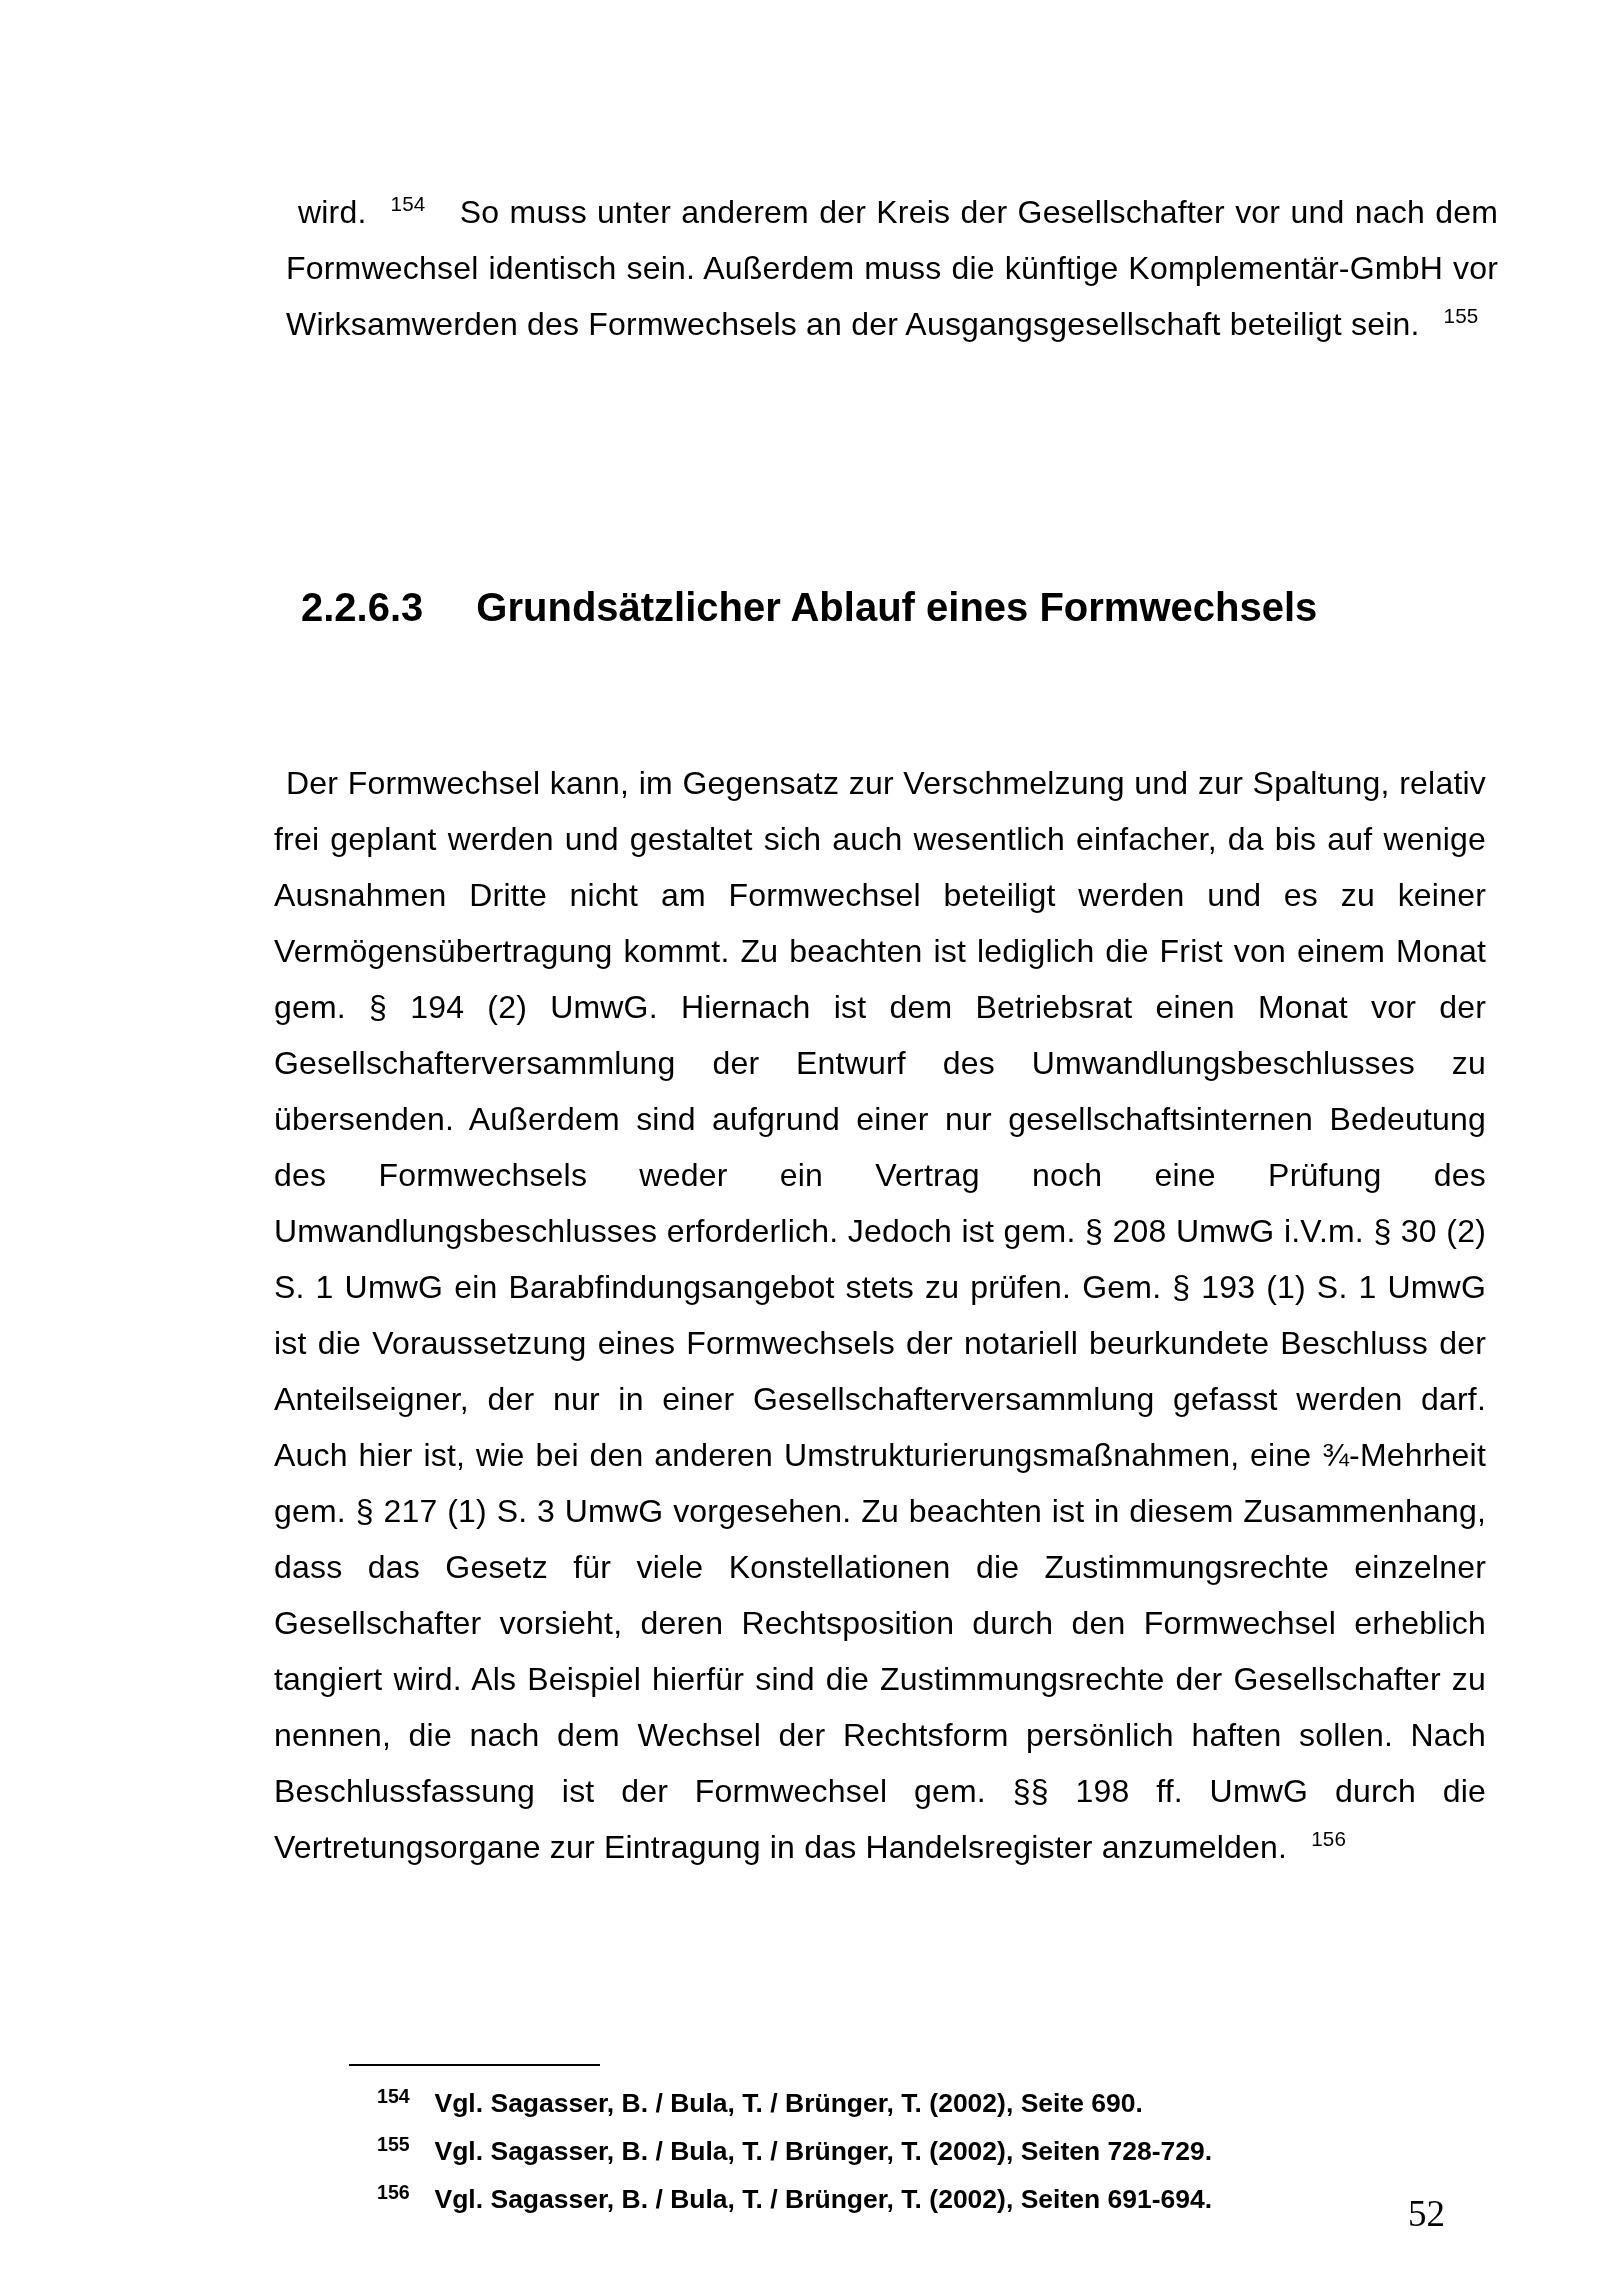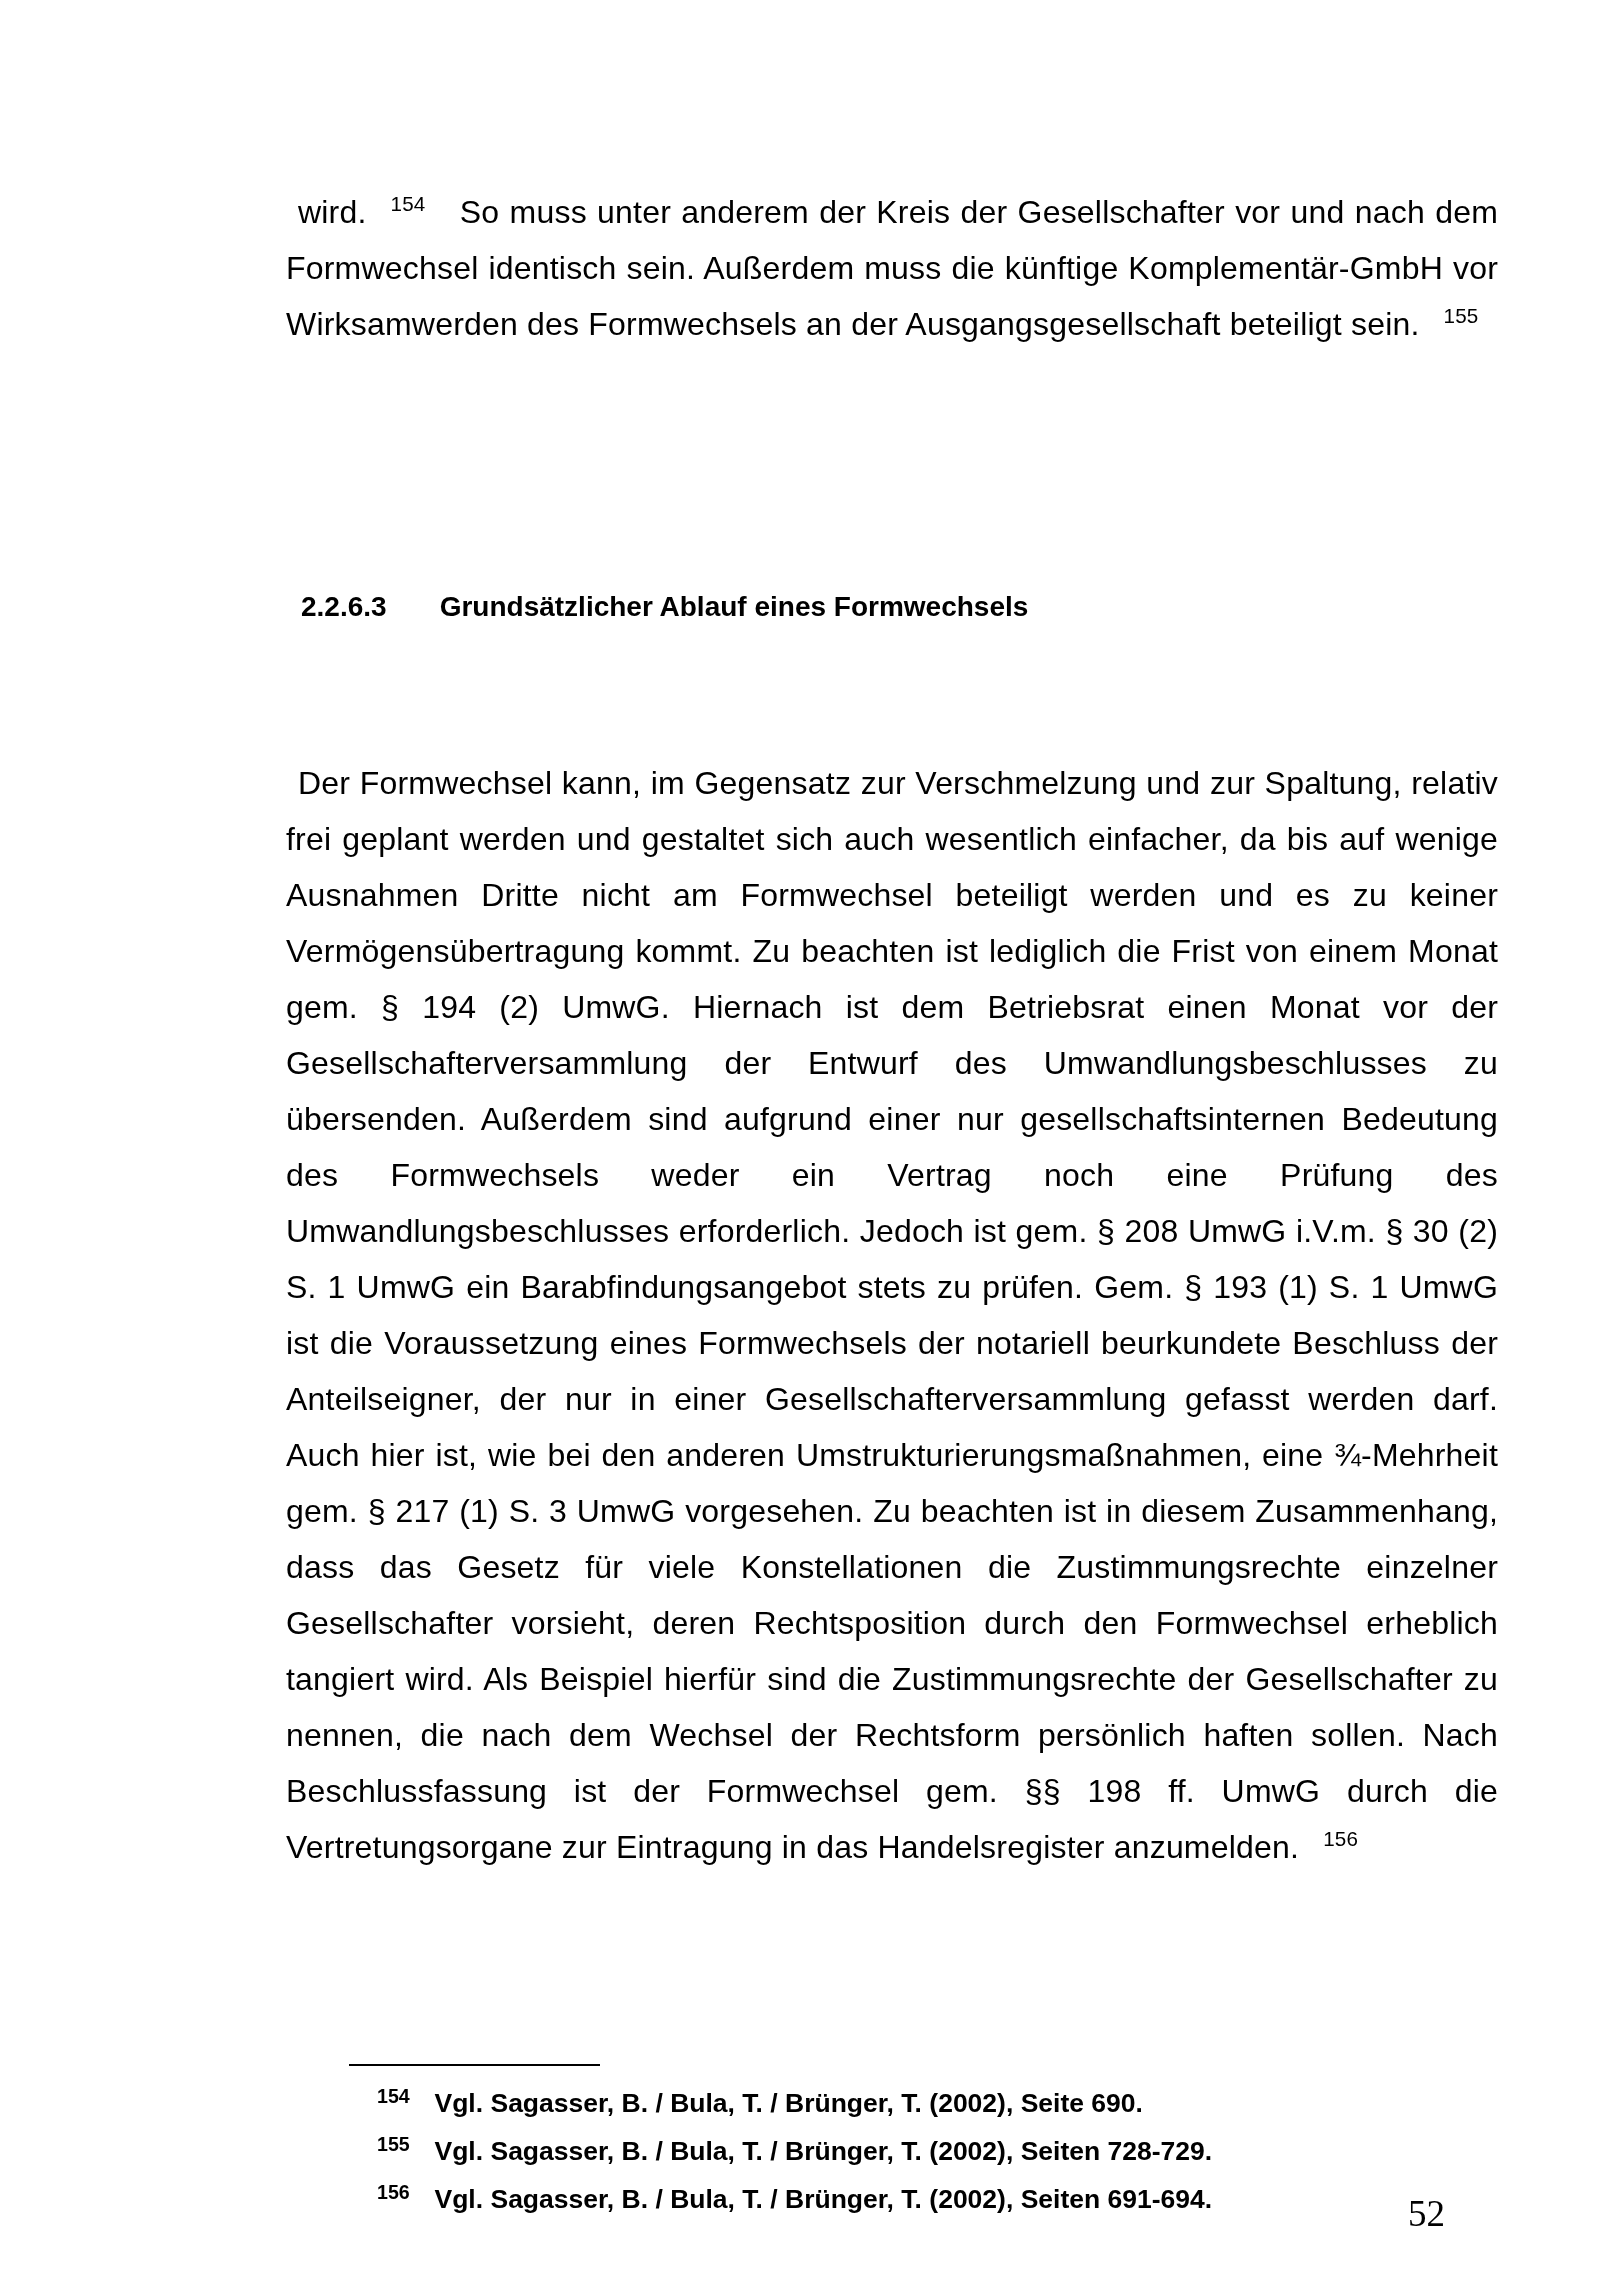--- a/index.html
+++ b/index.html
@@ -23,29 +23,29 @@
     position: absolute;
     left: 242px;
     top: 140px;
     width: 1220px;
   }
   .section-heading {
     position: absolute;
     left: 245px;
     top: 535px;
     width: 1220px;
-    font-size: 28px;
+    font-size: 40px;
     line-height: 56px;
     font-weight: 700;
     white-space: nowrap;
   }
   .heading-number { margin-right: 37px; }
   .para-main {
     position: absolute;
-    left: 242px;
+    left: 230px;
     top: 711px;
     width: 1220px;
   }
   sup.fn-ref {
     font-size: 20.6px;
     line-height: 0;
     vertical-align: baseline;
     position: relative;
     top: -11.8px;
   }

